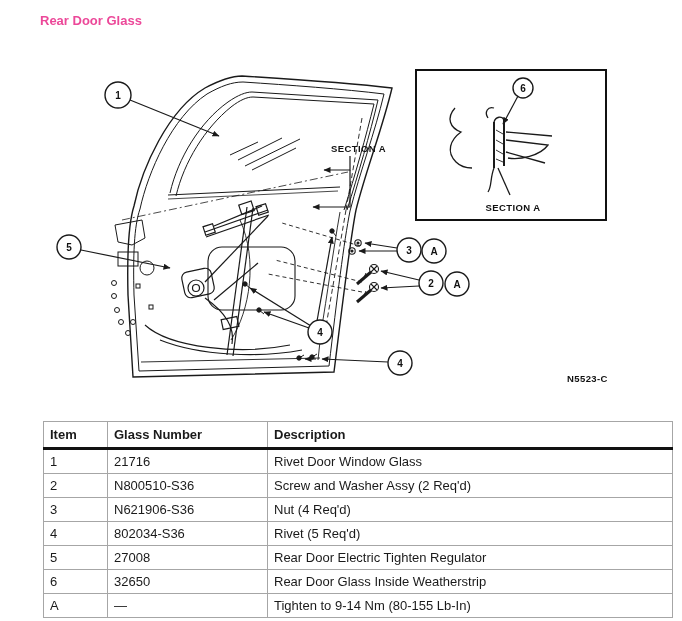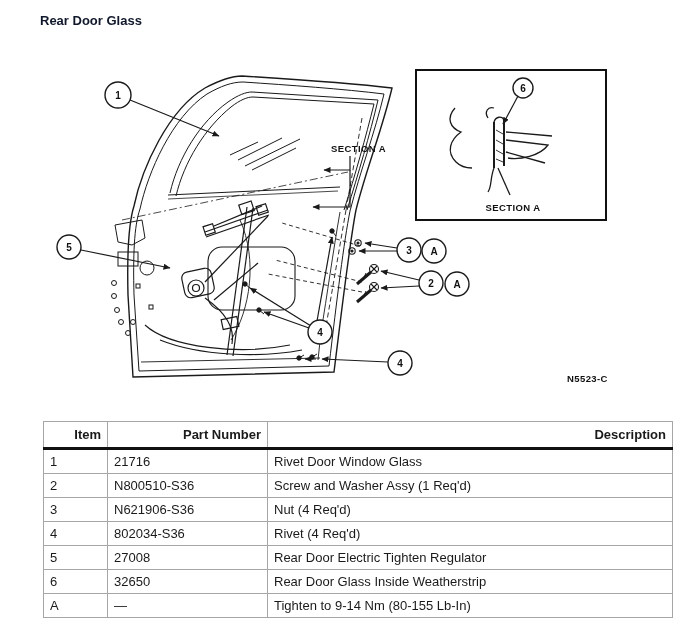--- a/index.html
+++ b/index.html
@@ -2,32 +2,32 @@
 <html><head>
 <meta charset="utf-8">
 <style>
   html,body{margin:0;padding:0;}
   body{
     width:682px;height:621px;background:#ffffff;position:relative;overflow:hidden;
     font-family:"Liberation Sans",sans-serif;color:#1a1a1a;
   }
   .page-title{
     position:absolute;left:40px;top:13px;
-    font-size:13px;font-weight:bold;color:#0f172a;
+    font-size:13px;font-weight:bold;color:#ec4899;
   }
   .figure-wrap{position:absolute;left:0;top:60px;width:682px;height:350px;}
   table.parts-table{
     position:absolute;left:43px;top:421px;width:630px;
     border-collapse:collapse;table-layout:fixed;
     font-size:13px;color:#1a1a1a;background:#fff;
   }
   table.parts-table col.c-item{width:64px;}
   table.parts-table col.c-part{width:160px;}
   table.parts-table th{
-    font-weight:bold;text-align:right;padding:5px 6px;
+    font-weight:bold;text-align:left;padding:5px 6px;
     border:1px solid #a6a6a6;border-bottom:3px solid #111;
   }
   table.parts-table td{
     text-align:left;padding:4px 6px;
     border:1px solid #a6a6a6;
     white-space:nowrap;overflow:hidden;
   }
   svg text{font-family:"Liberation Sans",sans-serif;}
   .co{font-size:10px;font-weight:bold;fill:#111;}
   .lbl{font-size:9.5px;font-weight:bold;fill:#111;letter-spacing:.4px;}
@@ -225,44 +225,44 @@
 
 <table class="parts-table">
   <colgroup>
       <col class="c-item">
       <col class="c-part">
       <col class="c-desc">
     </colgroup>
   <thead>
     <tr>
       <th>Item</th>
-      <th>Part Number</th>
+      <th>Glass Number</th>
       <th>Description</th>
     </tr>
   </thead>
   <tbody>
     <tr>
       <td>1</td>
       <td>21716</td>
       <td>Rivet Door Window Glass</td>
     </tr>
     <tr>
       <td>2</td>
       <td>N800510-S36</td>
-      <td>Screw and Washer Assy (1 Req'd)</td>
+      <td>Screw and Washer Assy (2 Req'd)</td>
     </tr>
     <tr>
       <td>3</td>
       <td>N621906-S36</td>
       <td>Nut (4 Req'd)</td>
     </tr>
     <tr>
       <td>4</td>
       <td>802034-S36</td>
-      <td>Rivet (4 Req'd)</td>
+      <td>Rivet (5 Req'd)</td>
     </tr>
     <tr>
       <td>5</td>
       <td>27008</td>
       <td>Rear Door Electric Tighten Regulator</td>
     </tr>
     <tr>
       <td>6</td>
       <td>32650</td>
       <td>Rear Door Glass Inside Weatherstrip</td>

